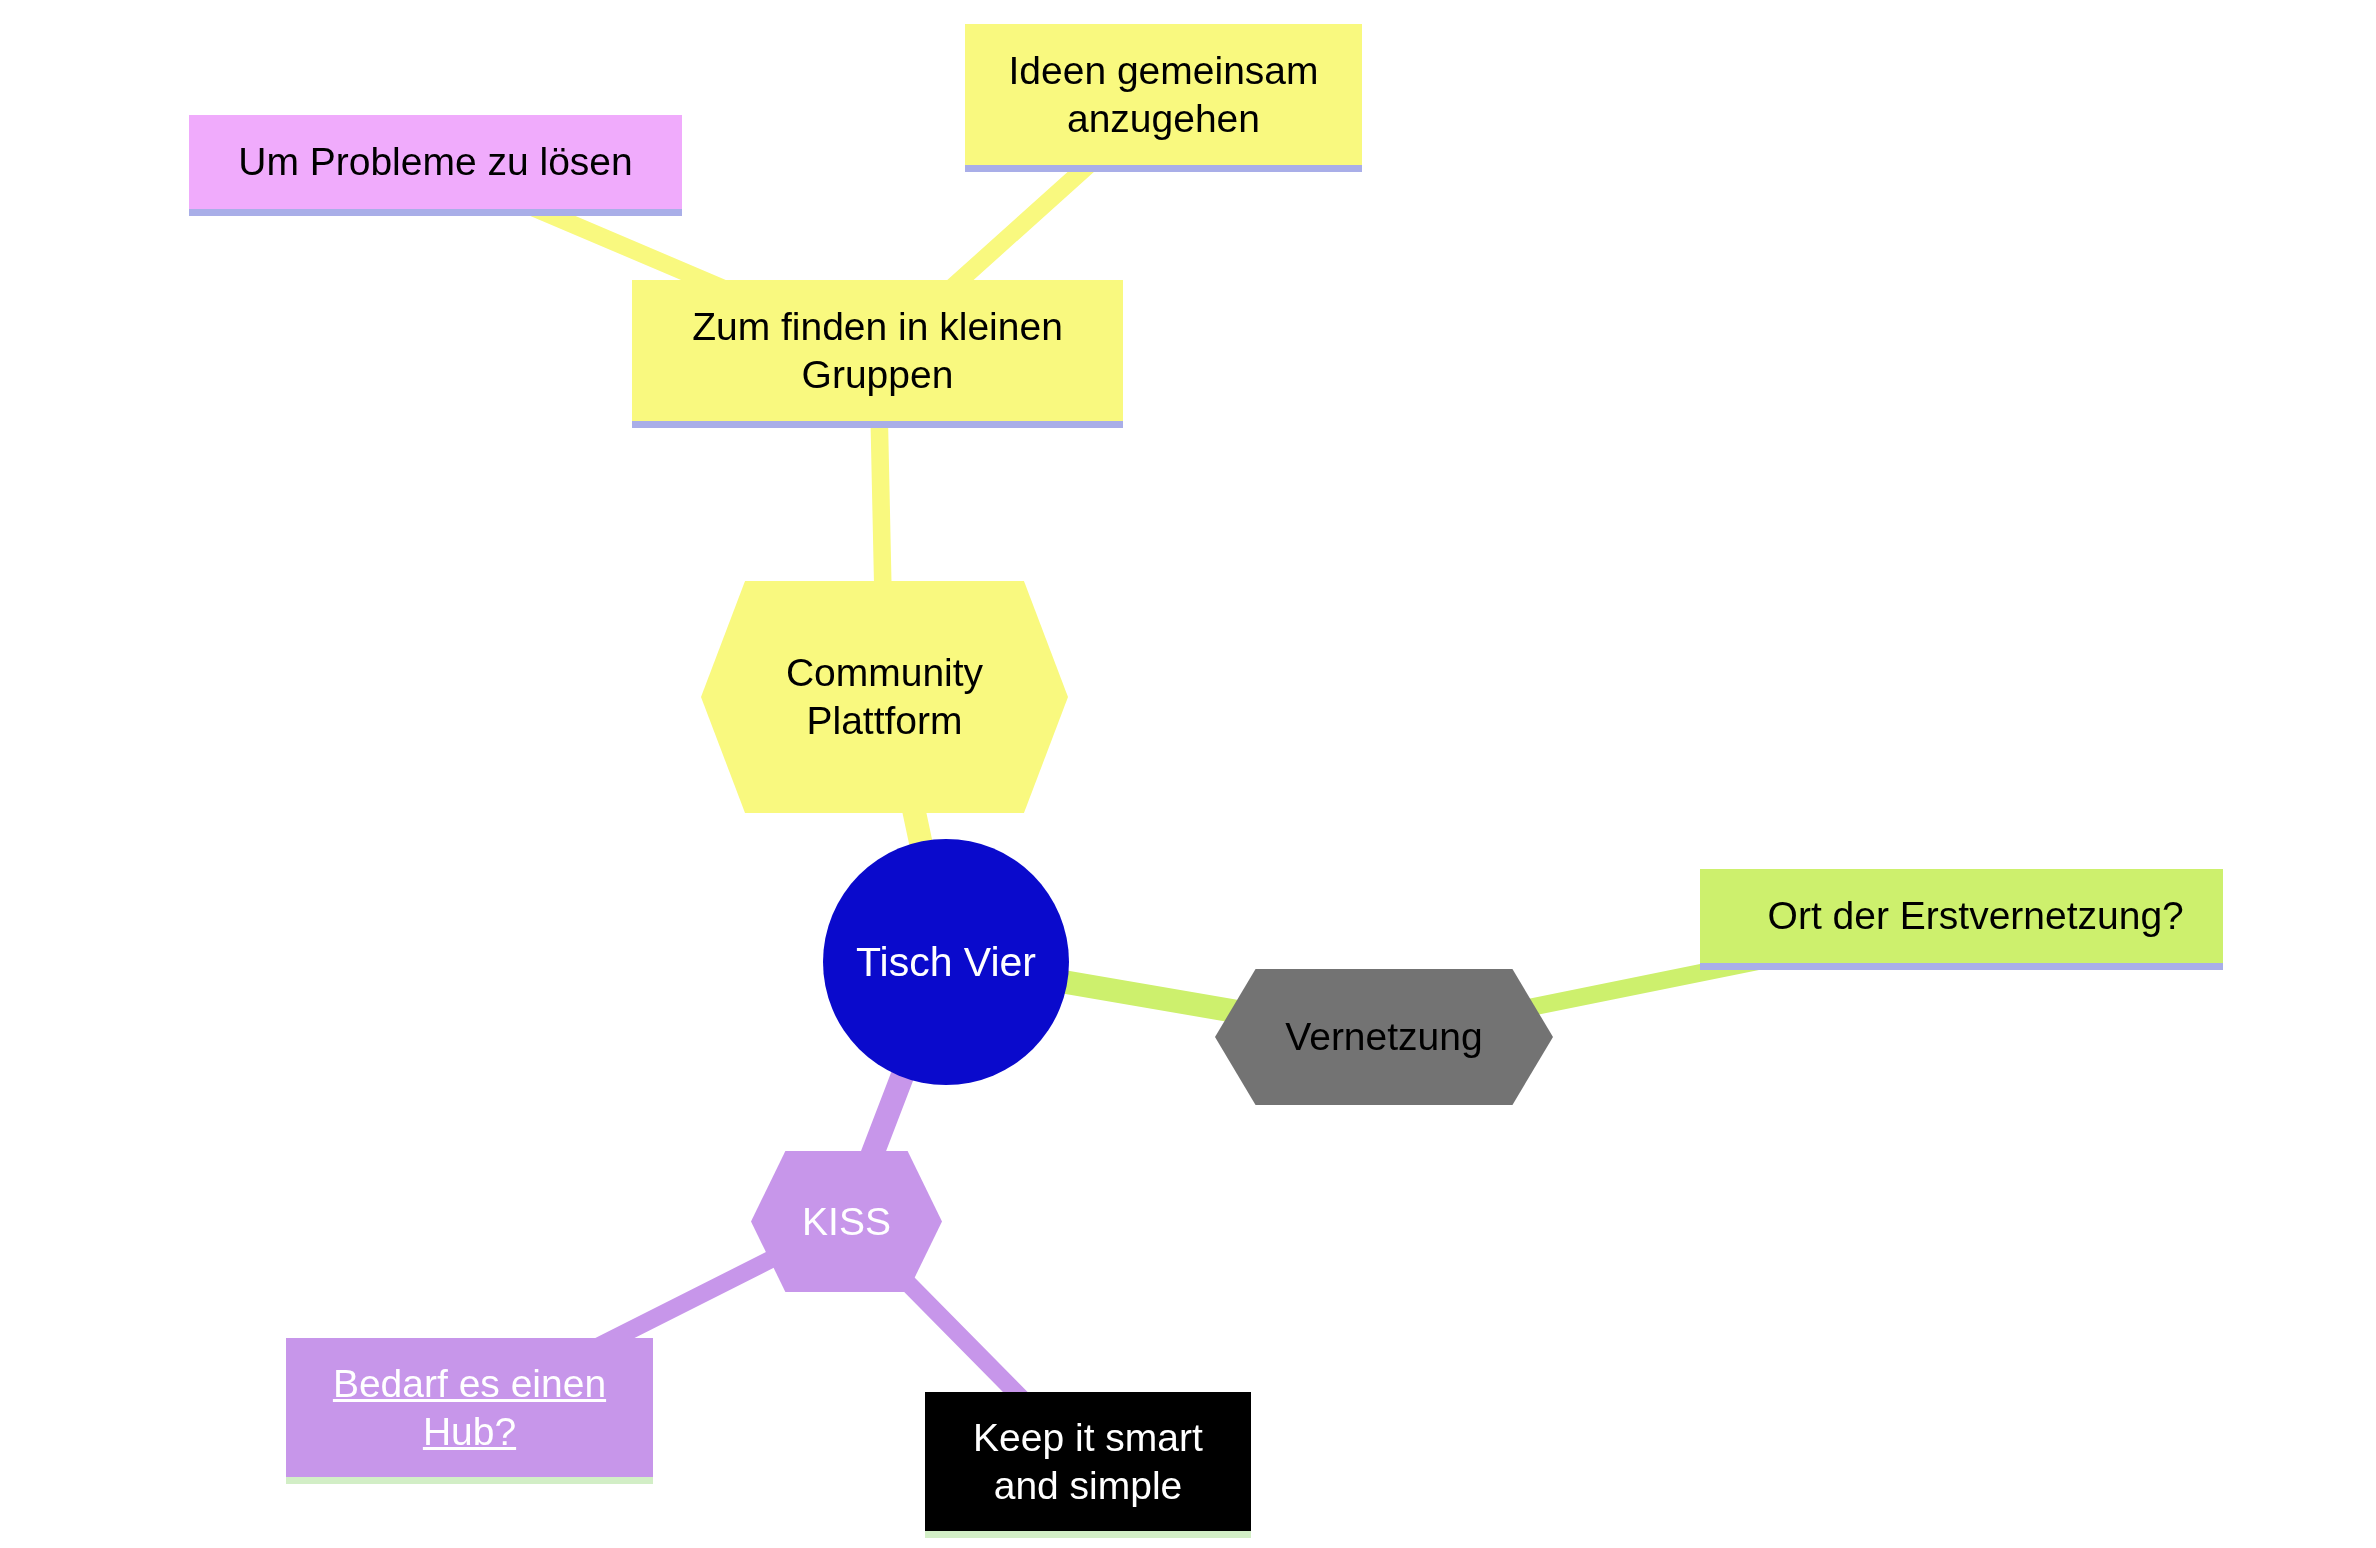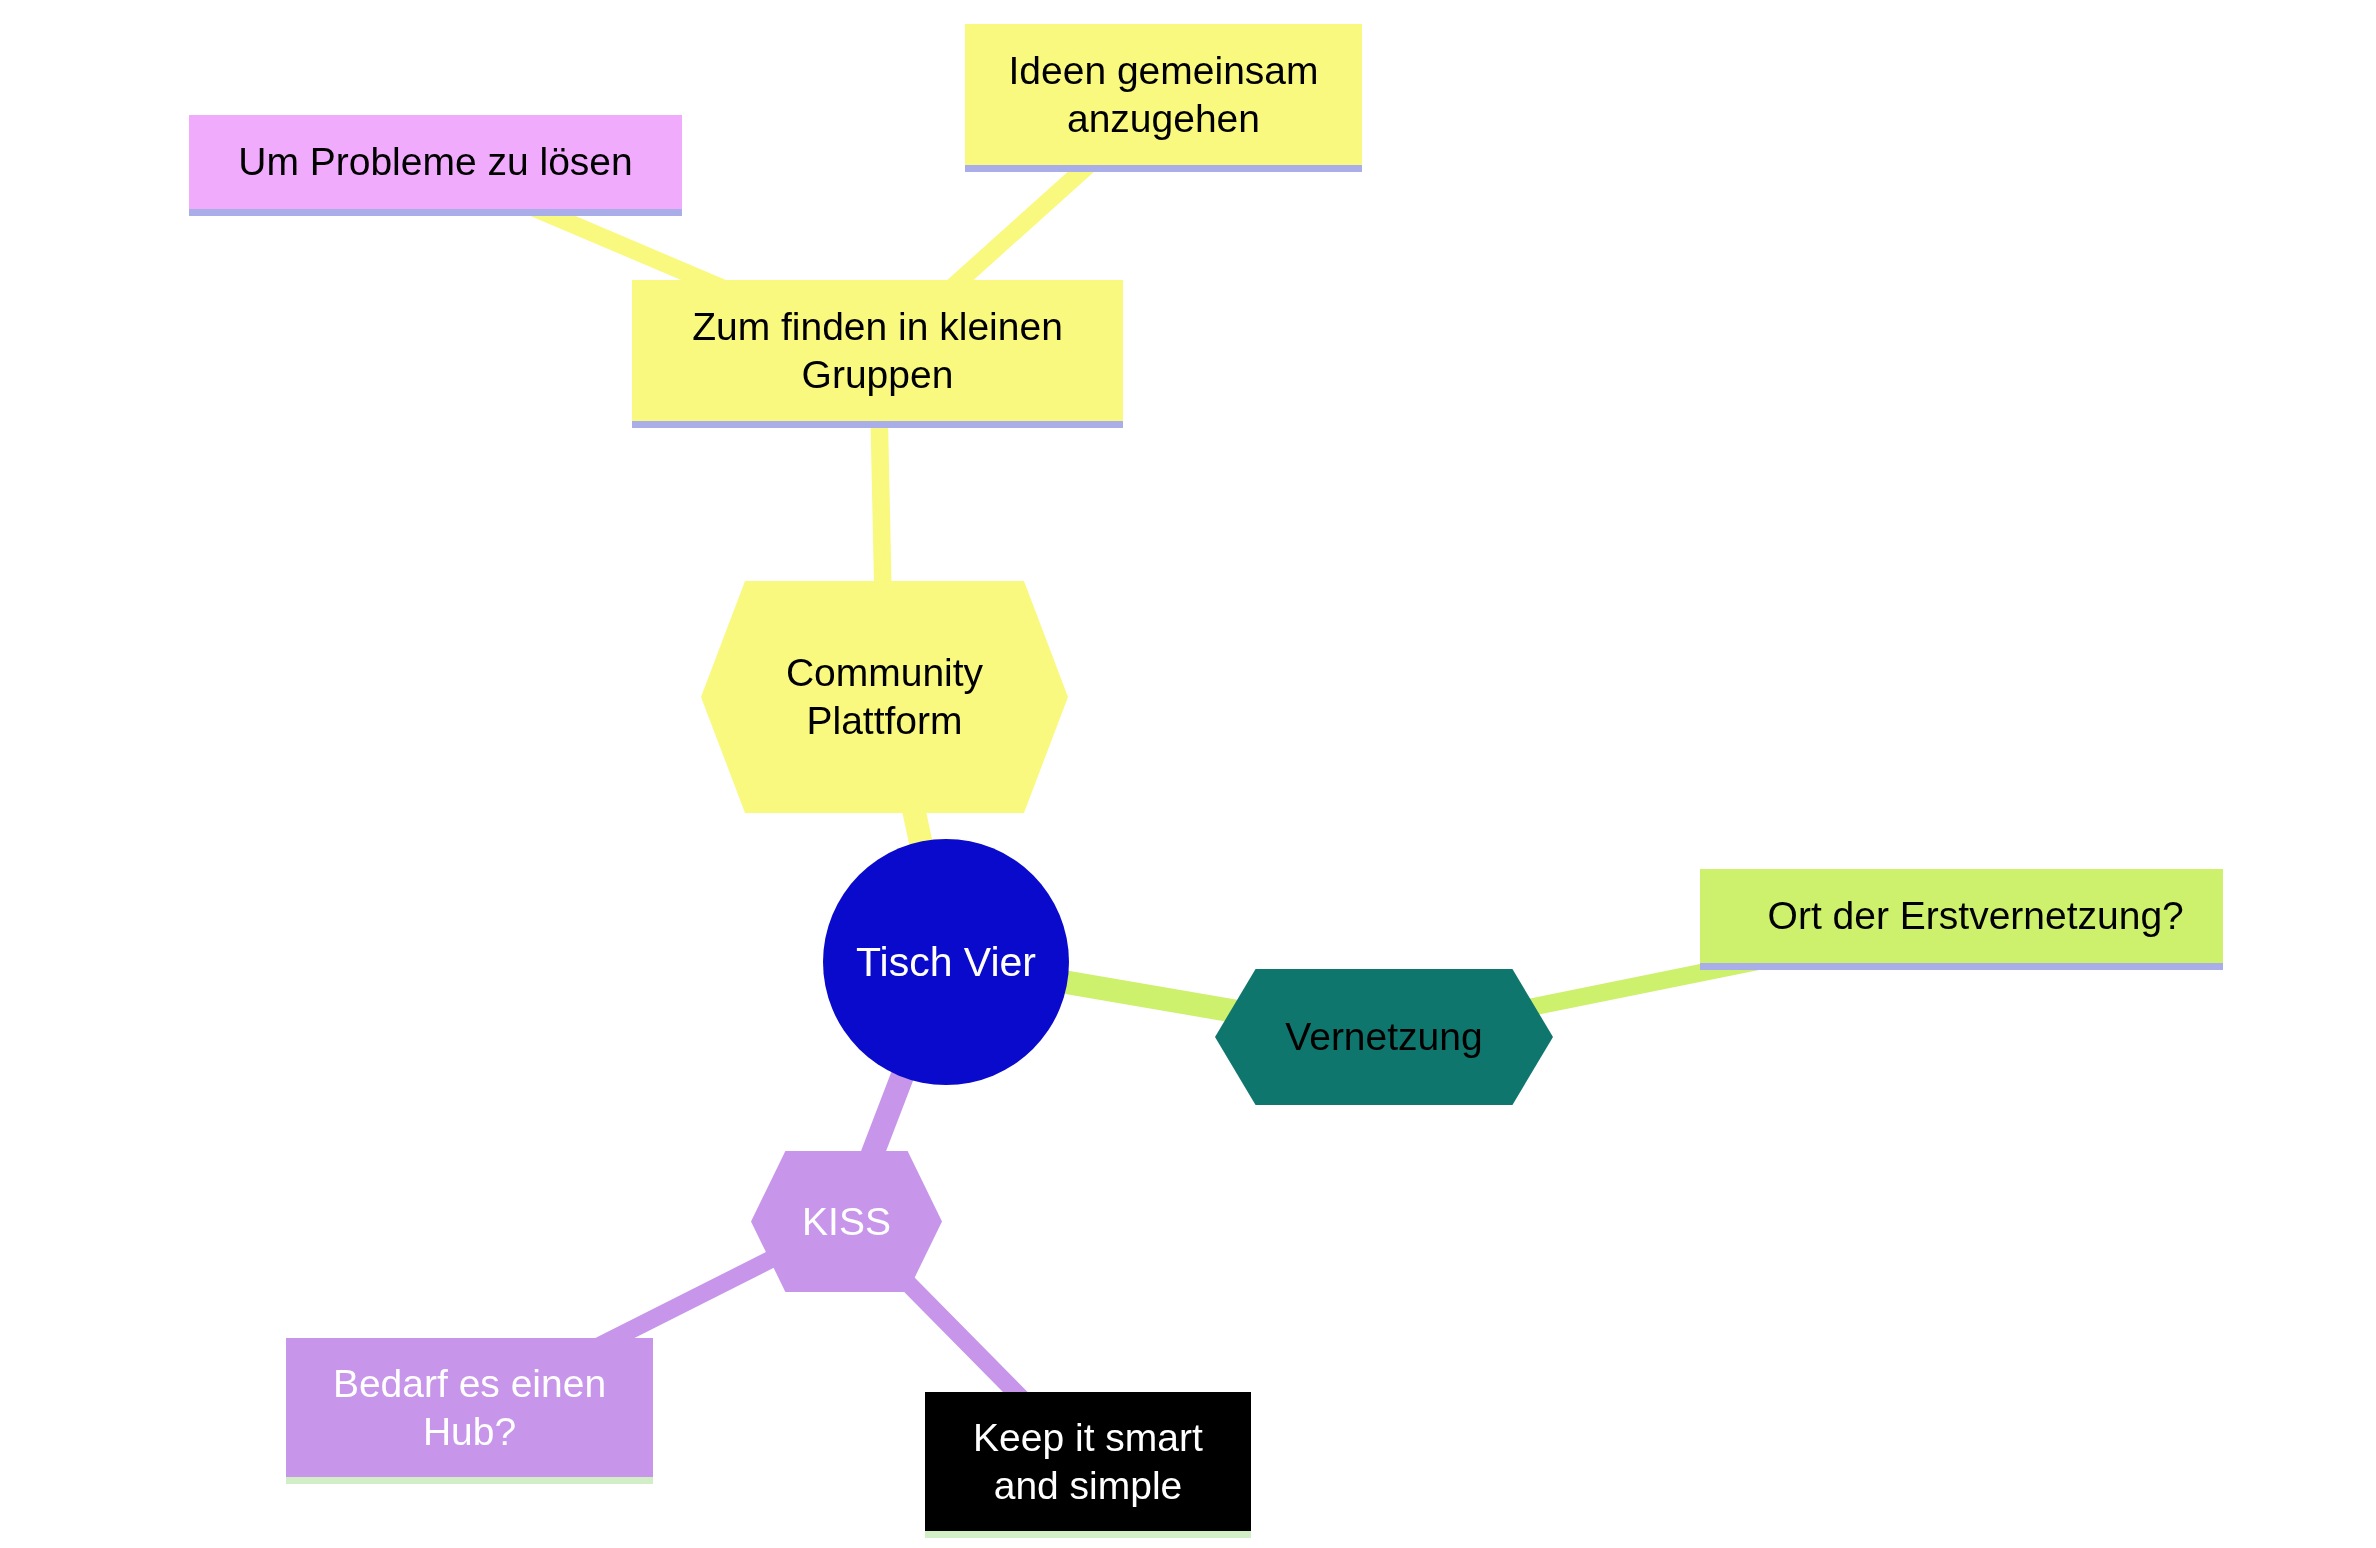--- a/index.html
+++ b/index.html
@@ -60,21 +60,21 @@
 
   
   #node-ideen        { left: 965px;  top: 24.4px;   width: 397px; height: 148px; }
   #node-um-probleme  { left: 189px;  top: 115px;  width: 493px; height: 101px; }
   #node-zum-finden   { left: 632px;  top: 280px;  width: 491px; height: 148px; }
   #node-community    { left: 701px;  top: 581px;  width: 367px; height: 232px; }
   #node-root         { left: 823px;  top: 839px;  width: 246px; height: 246px; }
   #node-vernetzung   { left: 1215px; top: 969px;  width: 338px; height: 136px; }
   #node-ort          { left: 1700px; top: 869px;  width: 523px; height: 101px; padding-left: 44px; }
   #node-kiss         { left: 751px;  top: 1151px; width: 191px; height: 141px; }
-  #node-bedarf       { left: 286px;  top: 1338px; width: 367px; height: 146px; }
+  #node-bedarf       { left: 286px;  top: 1338px; width: 367px; height: 146px; text-decoration: underline; }
   #node-keep         { left: 925px;  top: 1392px; width: 326px; height: 146px; }
 </style>
 </head>
 <body style="background: rgb(255, 255, 255);">
 
 <div class="canvas">
 
   <svg class="edge-layer" width="2377" height="1549" viewBox="0 0 2437 1588">
     <line x1="970" y1="986" x2="907" y2="690" stroke-width="24" stroke-linecap="round" stroke="#f9f97f"></line>
     <line x1="907" y1="690" x2="900" y2="363" stroke-width="18" stroke-linecap="round" stroke="#f9f97f"></line>
@@ -100,21 +100,21 @@
   </div>
 
   <div class="node hex-node hex-wide" id="node-community" style="background: rgb(249, 249, 127);">
     <span class="label">Community Plattform</span>
   </div>
 
   <div class="node circle-node light-text" id="node-root" style="background: rgb(10, 10, 204);">
     <span class="label">Tisch Vier</span>
   </div>
 
-  <div class="node hex-node hex-wide" id="node-vernetzung" style="background: #0f766e;">
+  <div class="node hex-node hex-wide" id="node-vernetzung" style="background: #737373;">
     <span class="label">Vernetzung</span>
   </div>
 
   <div class="node box-node" id="node-ort" style="background: rgb(205, 240, 109);">
     <span class="label">Ort der Erstvernetzung?</span>
   </div>
 
   <div class="node hex-node hex-small light-text" id="node-kiss" style="background: rgb(199, 150, 234);">
     <span class="label">KISS</span>
   </div>

